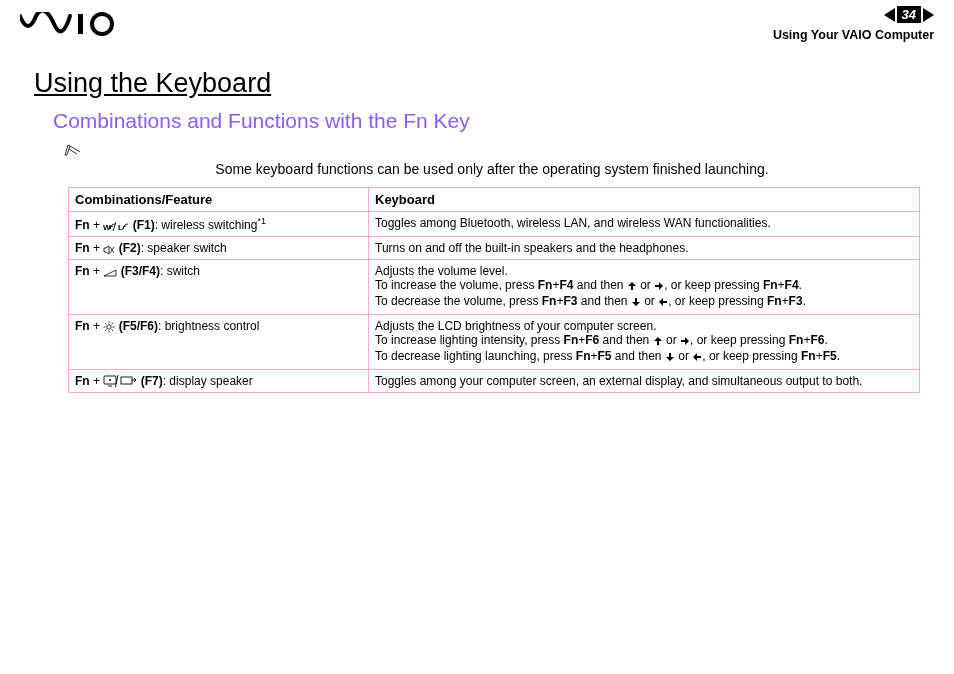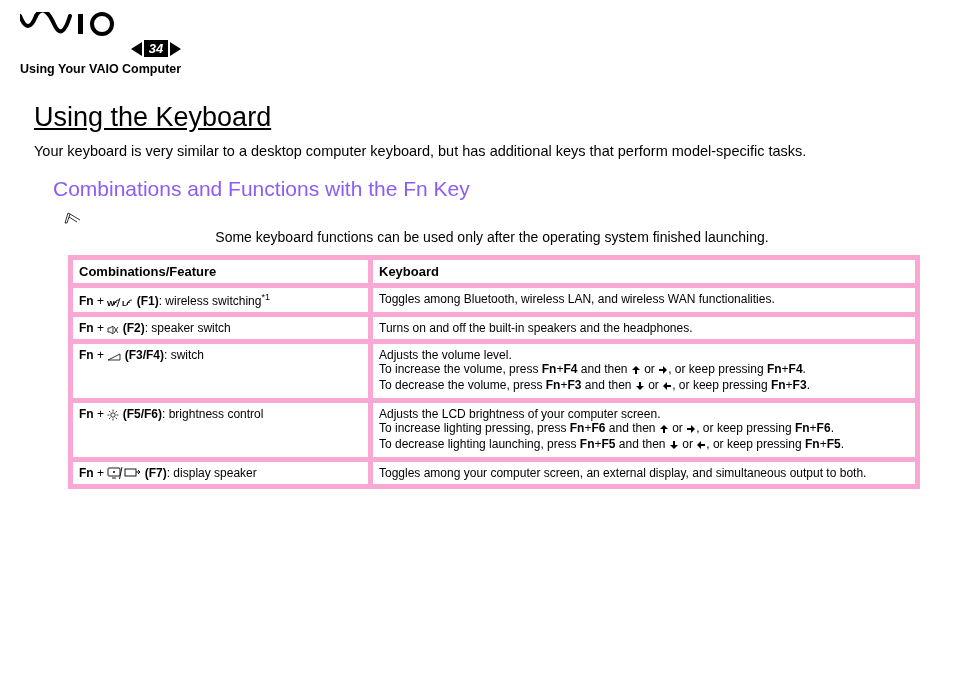--- a/index.html
+++ b/index.html
@@ -1,35 +1,35 @@
 <!DOCTYPE html>
 <html><head>
 <meta charset="utf-8">
 <style>
   * { box-sizing: border-box; margin: 0; padding: 0; }
   html, body { width: 954px; height: 674px; background: #fff; font-family: Arial, Helvetica, sans-serif; color: #000; }
   .page { position: relative; width: 954px; height: 674px; padding: 0; }
-  .header { display: flex; justify-content: space-between; align-items: flex-start; padding: 6px 20px 0 20px; flex-direction: column; }
+  .header { display: flex; justify-content: space-between; align-items: flex-start; padding: 6px 20px 0 20px; }
   .logo { margin-top: 6px; }
   .hdr-right { text-align: right; font-family: Arial, sans-serif; }
   .pager { display: inline-flex; align-items: center; gap: 2px; font-weight: bold; font-style: italic; font-size: 14px; }
   .tri { display:inline-block; }
   .tri-l { width:0; height:0; border-top:7px solid transparent; border-bottom:7px solid transparent; border-right:11px solid #000; }
   .tri-r { width:0; height:0; border-top:7px solid transparent; border-bottom:7px solid transparent; border-left:11px solid #000; }
   .pager .num { background:#000; color:#fff; padding:1px 5px; font-style:italic; font-weight:bold; font-size:13px; }
   .section-title { font-weight: bold; font-size: 12.5px; margin-top:2px;text-align:center; }
   .content { padding: 26px 34px 0 34px; }
   h1 { font-family: Arial, sans-serif; font-weight: 400; font-size: 27px; margin-bottom: 10px; letter-spacing: 0px; text-decoration: underline; }
   .intro { font-size: 14.5px; margin-bottom: 18px; }
   h2 { color: #8b5cf6; font-weight: 400; font-size: 21px; margin-bottom: 10px; margin-left: 19px; }
   .note-block { padding-left: 30px; margin-bottom: 10px; }
   .note-icon { font-size: 14px; color:#000; font-style: italic; font-family: Georgia, serif; }
   .note-text { font-family: "Arial Narrow", Arial, sans-serif; font-stretch: condensed; font-size: 14px; letter-spacing: 0px; text-align: center; }
   table { border-collapse: collapse; width: calc(100% - 34px); margin-left: 34px; table-layout: fixed; }
-  th, td { border: 5px solid #f9a8d4; padding: 4px 6px; font-size: 12px; vertical-align: top; text-align: left; }
+  th, td { border: 1px solid #f9a8d4; padding: 4px 6px; font-size: 12px; vertical-align: top; text-align: left; }
   th { font-weight: bold; background: #fff; font-size: 13px; }
   col.c1 { width: 300px; }
   .bold { font-weight: bold; }
   .combokey { font-weight: bold; }
   .sup { font-size: 9px; vertical-align: super; }
   .iconspan svg { vertical-align: -3px; }
   .arrow { display:inline-block; vertical-align:-2px; }
 </style>
 </head>
 <body>
@@ -50,21 +50,20 @@
         <span class="tri tri-l"></span>
         <span class="num">34</span>
         <span class="tri tri-r"></span>
       </div>
       <div class="section-title">Using Your VAIO Computer</div>
     </div>
   </div>
 
   <div class="content">
     <h1>Using the Keyboard</h1>
-    <p class="intro">Your keyboard is very similar to a desktop computer keyboard, but has additional keys that perform model-specific tasks.</p>
     <h2>Combinations and Functions with the Fn Key</h2>
 
     <div class="note-block">
       <div class="note-icon">
         <svg width="18" height="14" viewBox="0 0 18 14">
             <path d="M1 12 L4 2 L6 3 L3 12 Z M6 3 L16 9 M5 6 L13 11" stroke="#000" stroke-width="0.8" fill="none"></path>
           </svg>
       </div>
       <div class="note-text">Some keyboard functions can be used only after the operating system finished launching.</div>
     </div>
@@ -138,21 +137,21 @@
                     <line x1="9.5" y1="6" x2="11.5" y2="6"></line>
                     <line x1="2" y1="2" x2="3.4" y2="3.4"></line>
                     <line x1="8.6" y1="8.6" x2="10" y2="10"></line>
                     <line x1="2" y1="10" x2="3.4" y2="8.6"></line>
                     <line x1="8.6" y1="3.4" x2="10" y2="2"></line>
                   </g>
                 </svg></span><span class="combokey"> (F5/F6)</span><span>: brightness control</span>
           </td>
           <td>
             <span>Adjusts the LCD brightness of your computer screen.</span><br>
-            <span>To increase lighting pressing, press </span><span class="bold">Fn</span><span>+</span><span class="bold">F6</span><span> and then </span><span class="arrow"><svg width="10" height="10" viewBox="0 0 10 10">
+            <span>To increase lighting intensity, press </span><span class="bold">Fn</span><span>+</span><span class="bold">F6</span><span> and then </span><span class="arrow"><svg width="10" height="10" viewBox="0 0 10 10">
                   <path d="M5 1 L9 5 L6 5 L6 9 L4 9 L4 5 L1 5 Z" fill="#000"></path>
                 </svg></span><span> or </span><span class="arrow"><svg width="10" height="10" viewBox="0 0 10 10">
                   <path d="M9 5 L5 1 L5 4 L1 4 L1 6 L5 6 L5 9 Z" fill="#000"></path>
                 </svg></span><span>, or keep pressing </span><span class="bold">Fn</span><span>+</span><span class="bold">F6</span><span>.</span><br>
             <span>To decrease lighting launching, press </span><span class="bold">Fn</span><span>+</span><span class="bold">F5</span><span> and then </span><span class="arrow"><svg width="10" height="10" viewBox="0 0 10 10">
                   <path d="M5 9 L1 5 L4 5 L4 1 L6 1 L6 5 L9 5 Z" fill="#000"></path>
                 </svg></span><span> or </span><span class="arrow"><svg width="10" height="10" viewBox="0 0 10 10">
                   <path d="M1 5 L5 1 L5 4 L9 4 L9 6 L5 6 L5 9 Z" fill="#000"></path>
                 </svg></span><span>, or keep pressing </span><span class="bold">Fn</span><span>+</span><span class="bold">F5</span><span>.</span>
           </td>

